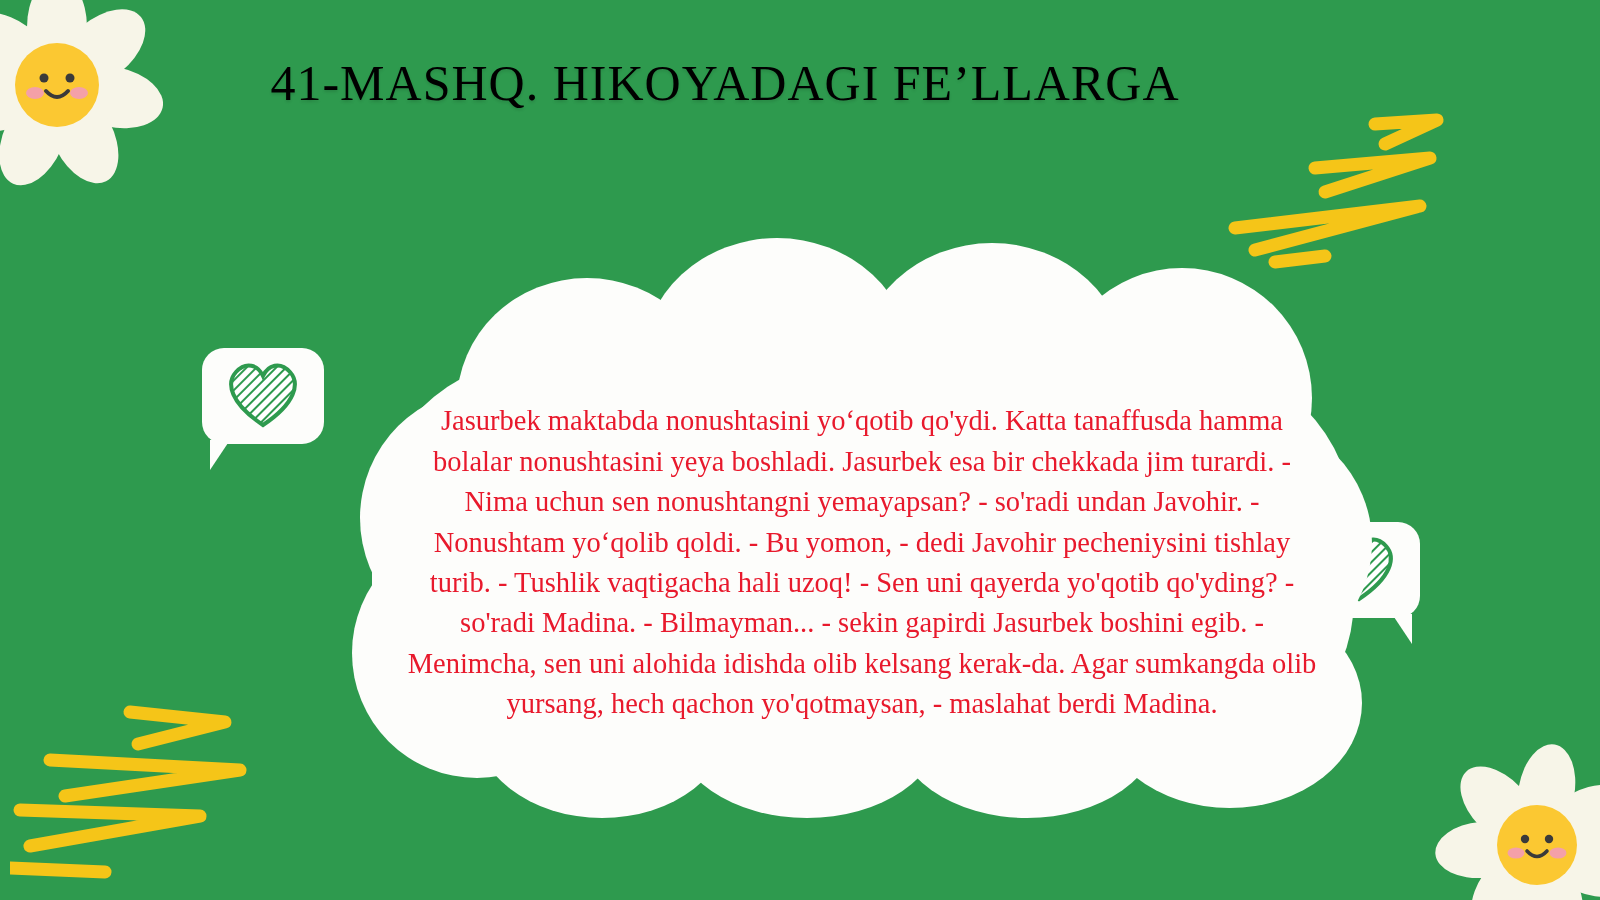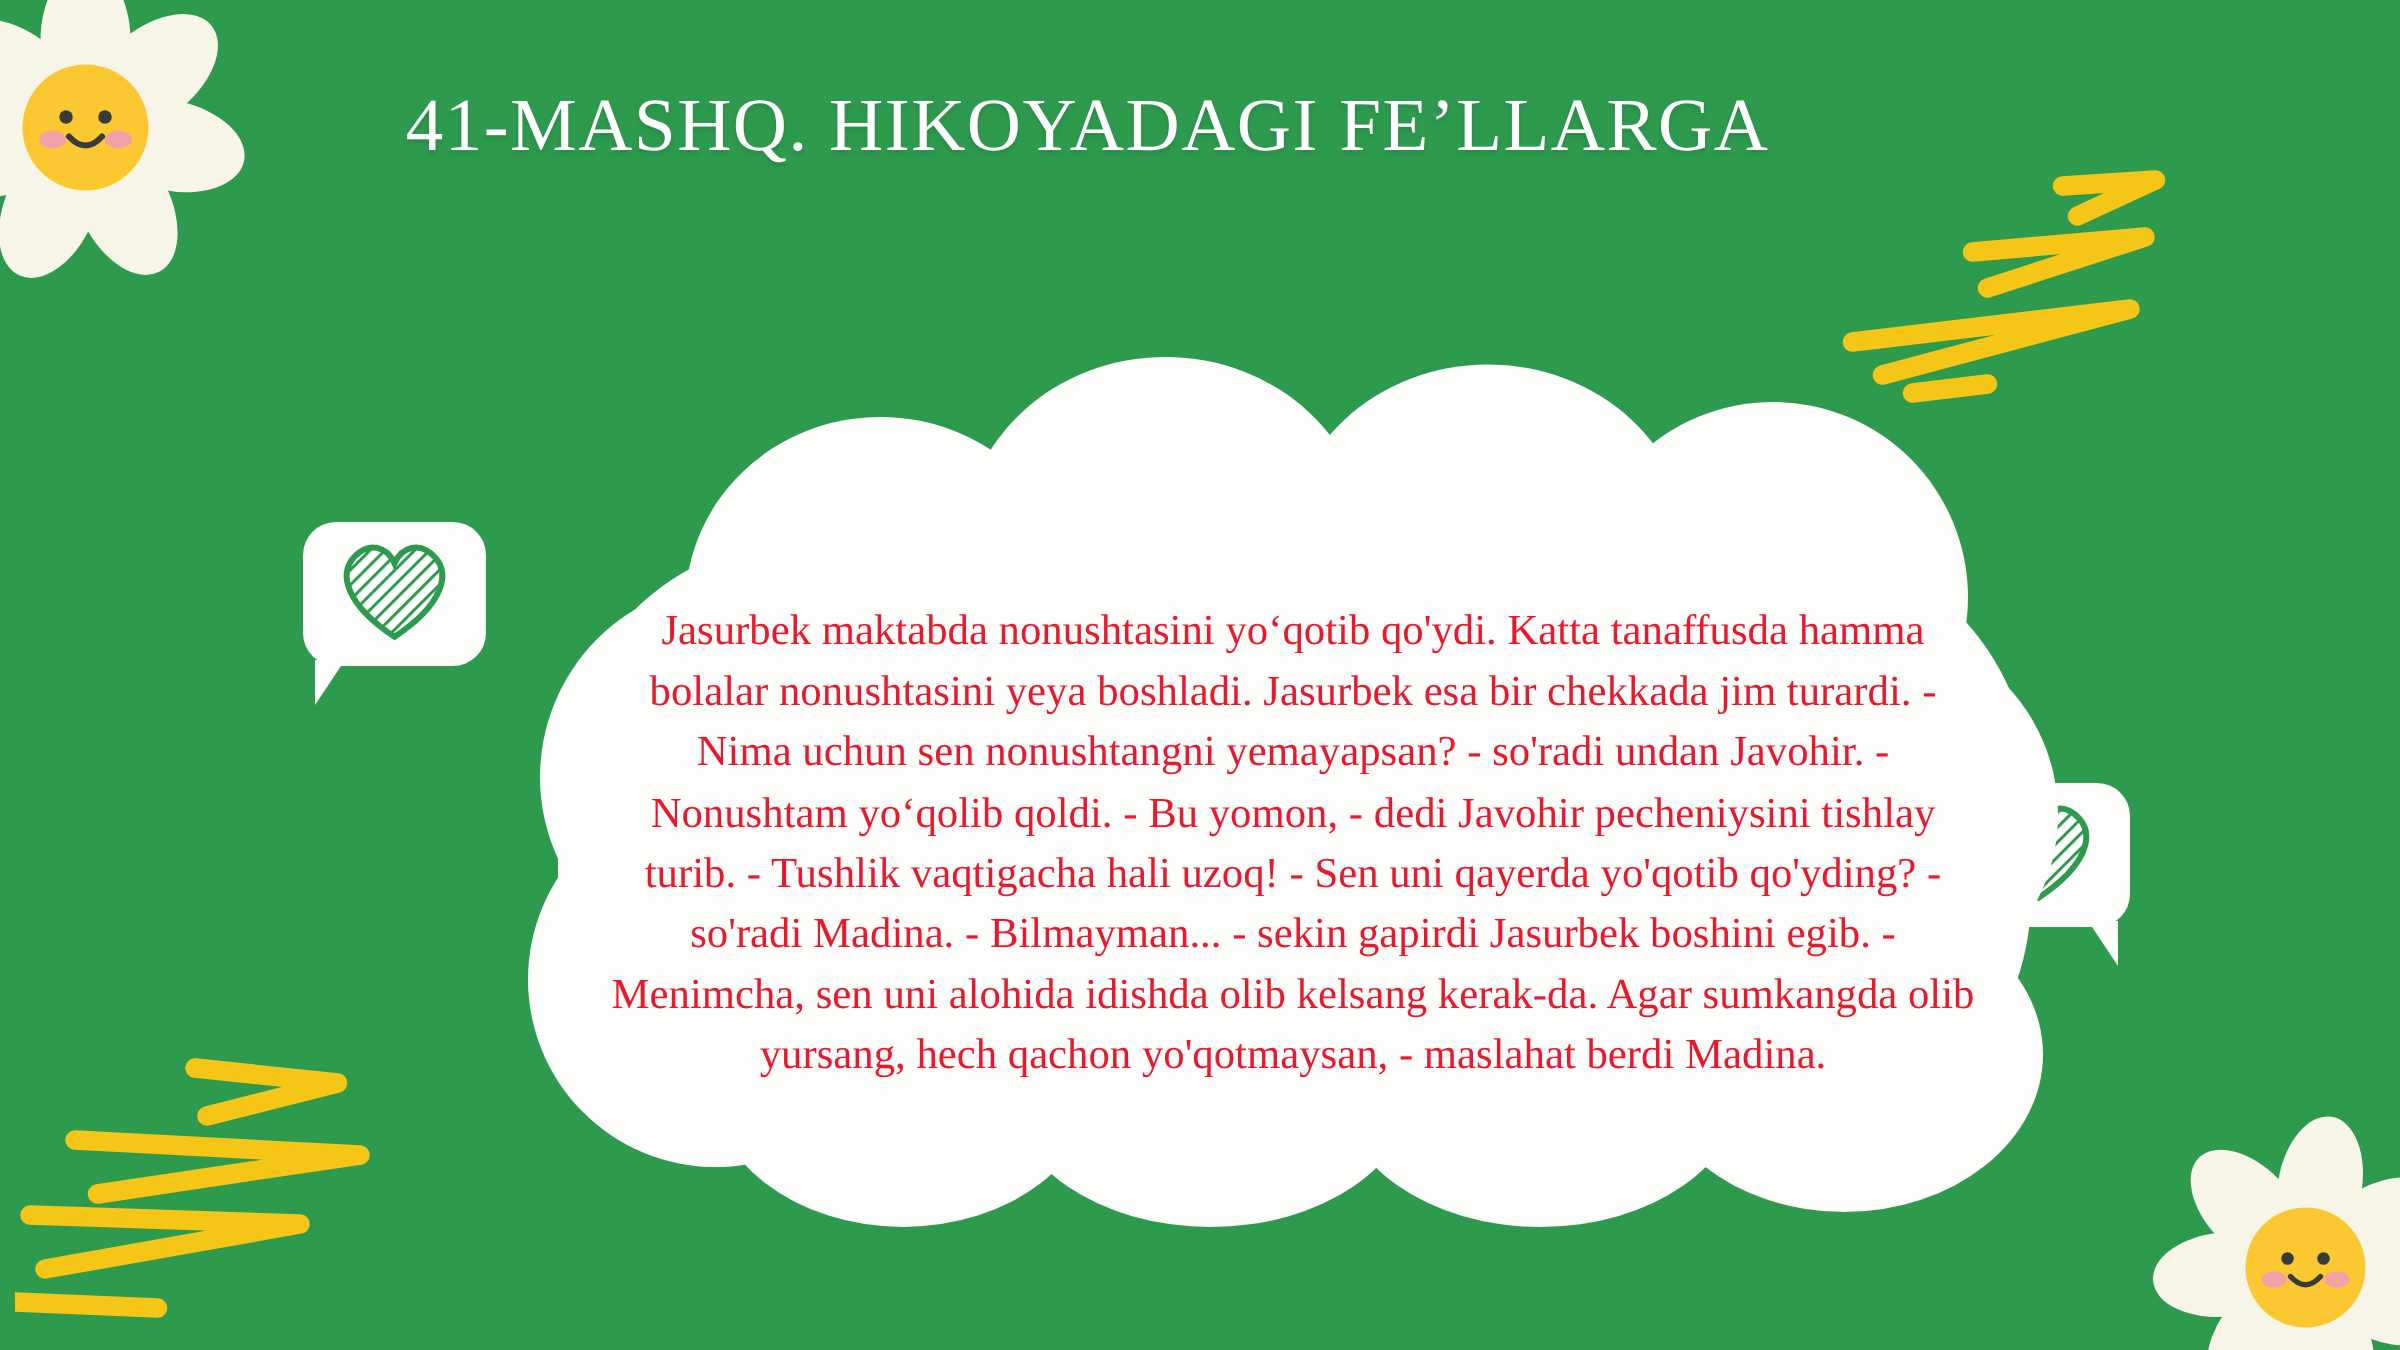--- a/index.html
+++ b/index.html
@@ -19,21 +19,21 @@
     background: #2e9a4e;
     overflow: hidden;
   }
   
   .title {
     position: absolute;
     top: 52px;
     left: 150px;
     width: 1150px;
     text-align: center;
-    color: #ffffff;
+    color: #000000;
     font-size: 50px;
     line-height: 1.25;
     letter-spacing: 1px;
     font-family: "Liberation Serif", serif;
     text-shadow: 0 2px 3px rgba(0,0,0,0.12);
   }
   
   .cloud-wrap {
     position: absolute;
     left: 352px;

